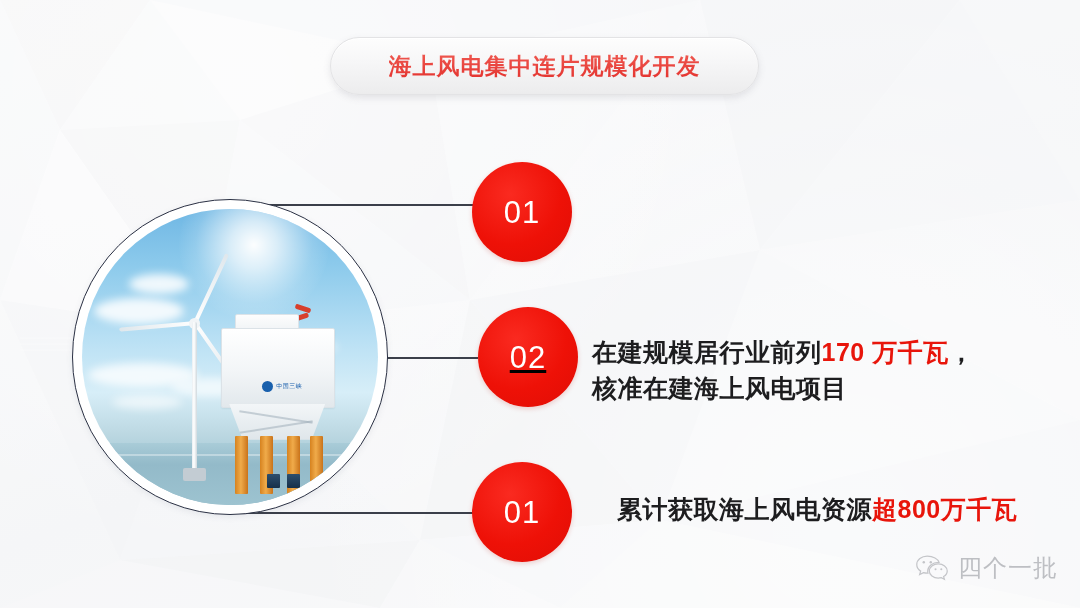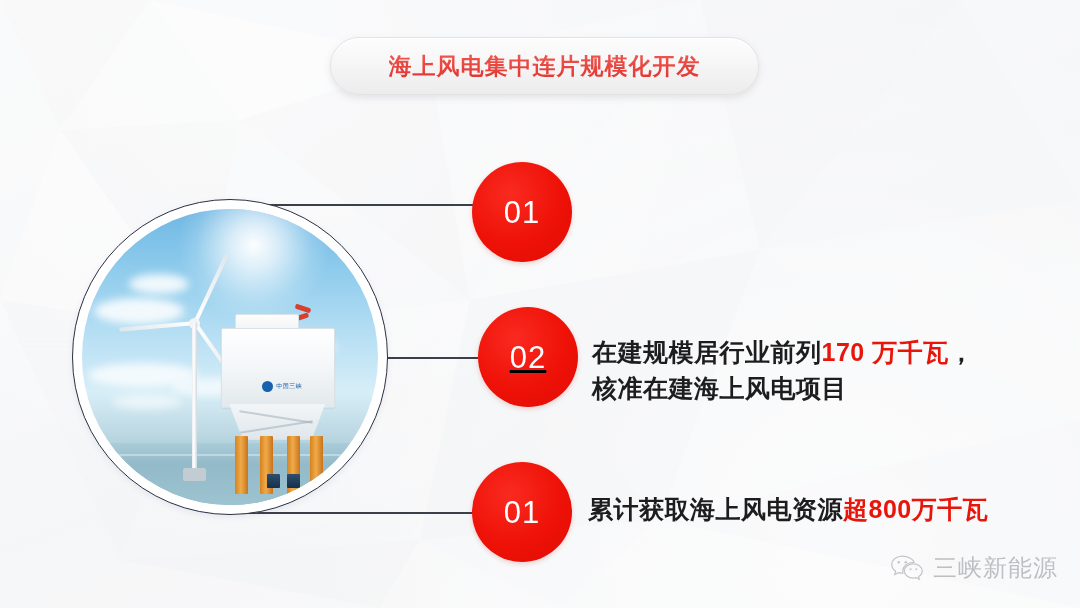--- a/index.html
+++ b/index.html
@@ -276,21 +276,21 @@
     font-size: 25px;
     font-weight: bold;
     line-height: 1.42;
     color: #1d1d1f;
     letter-spacing: 0.5px;
     white-space: nowrap;
   }
   .body-text .hl { color: #e8150b; }
   .text-1 { left: 592px; top: 168px; }
   .text-2 { left: 592px; top: 335px; }
-  .text-3 { left: 588px; top: 492px; }
+  .text-3 { left: 617px; top: 492px; }
 
   
   .watermark {
     position: absolute;
     right: 22px;
     bottom: 24px;
     display: flex;
     align-items: center;
     gap: 9px;
     z-index: 7;
@@ -419,16 +419,16 @@
 
   <div class="watermark">
     <svg class="wechat-icon" viewBox="0 0 40 34">
       <path d="M14.2 2.5C7.2 2.5 1.5 7.1 1.5 12.8c0 3.2 1.8 6.1 4.7 8L5 24.9l4.6-2.3c1.4.4 2.9.6 4.6.6h.9c-.2-.7-.3-1.5-.3-2.3 0-6 5.8-10.8 13-10.8h.8C27.3 6 21.4 2.5 14.2 2.5z" fill="none" stroke="#a4a6ab" stroke-width="1.5"></path>
       <circle cx="10" cy="10" r="1.5" fill="#a4a6ab"></circle>
       <circle cx="18.5" cy="10" r="1.5" fill="#a4a6ab"></circle>
       <path d="M38.5 20.6c0-4.8-4.9-8.7-10.9-8.7s-10.9 3.9-10.9 8.7 4.9 8.7 10.9 8.7c1.3 0 2.5-.2 3.7-.5l3.8 1.9-1-3.3c2.7-1.6 4.4-4.1 4.4-6.8z" fill="none" stroke="#a4a6ab" stroke-width="1.5"></path>
       <circle cx="24.3" cy="18.6" r="1.25" fill="#a4a6ab"></circle>
       <circle cx="31.3" cy="18.6" r="1.25" fill="#a4a6ab"></circle>
     </svg>
-    <div class="wm-text">三峡新能源</div>
+    <div class="wm-text">四个一批</div>
   </div>
 
 </div>
 
 </body></html>

